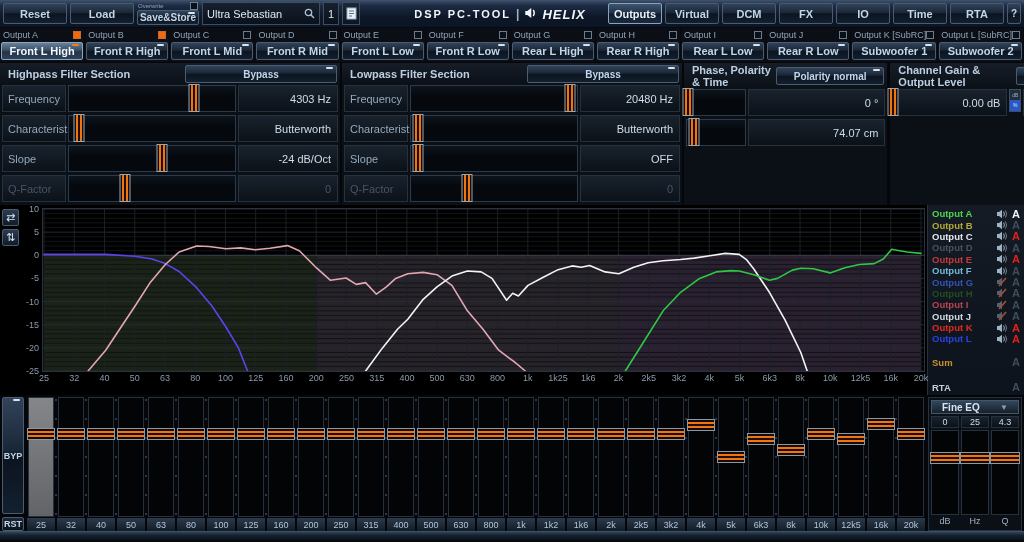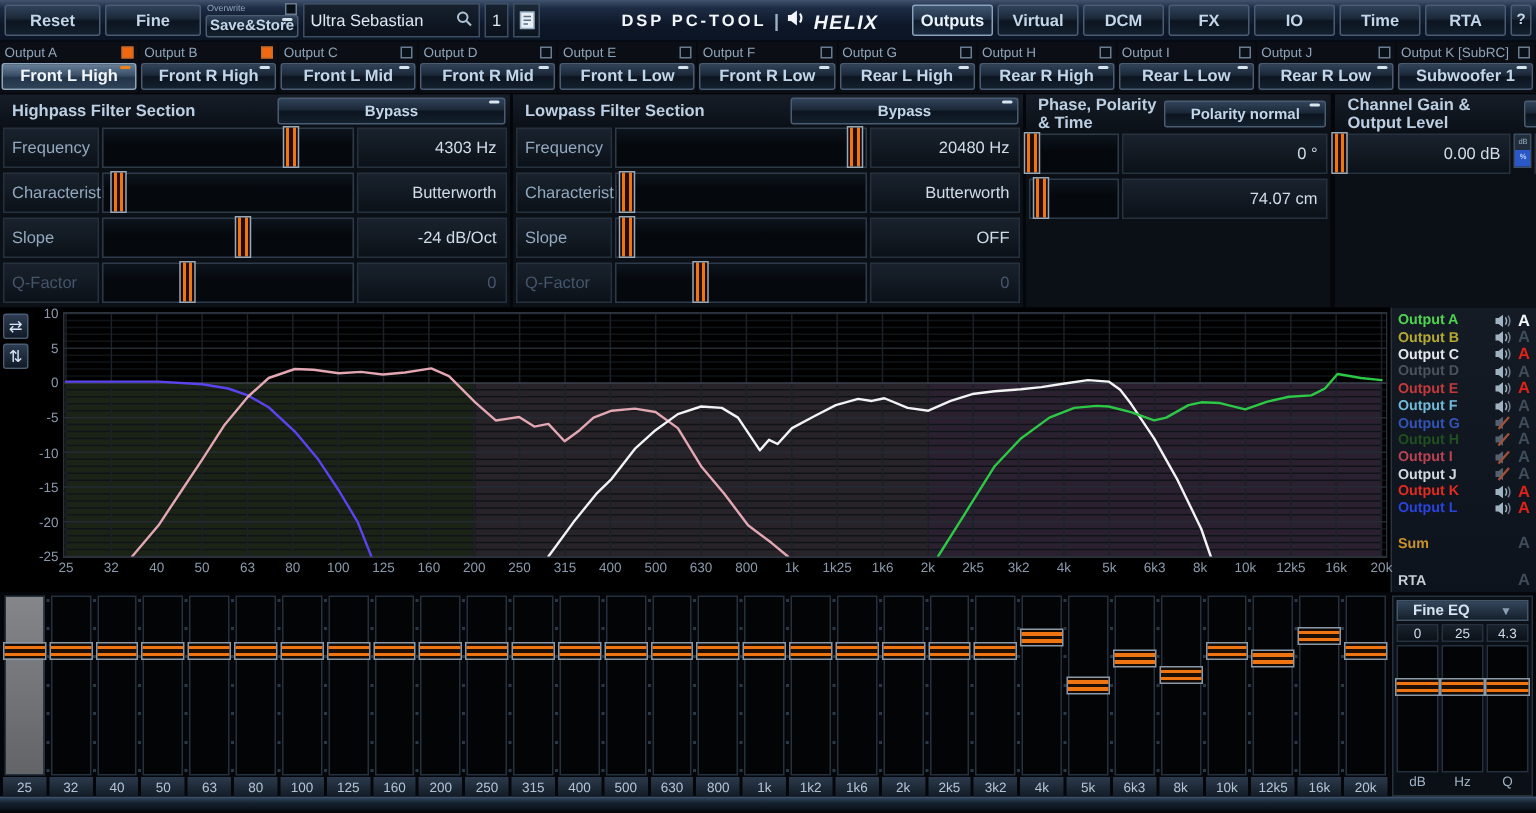--- a/index.html
+++ b/index.html
@@ -132,21 +132,21 @@
   .footer{height:9px;background:linear-gradient(180deg,#2e4258 0,#14202e 45%,#0a111a 100%);
     border-top:1px solid #3c5068;}
 </style>
 </head>
 <body>
 
 <div id="app">
 
   <header class="topbar">
     <button class="btn tb-big">Reset</button>
-    <button class="btn tb-big">Fine</button>
+    <button class="btn tb-big">Load</button>
     <div class="save-group">
       <div class="ow-row">
         <span class="ow-label">Overwrite</span>
         <span class="cb"></span>
       </div>
       <button class="btn save-btn">
           <span class="dash"></span>
           <span>Save&amp;Store</span>
         </button>
     </div>
@@ -291,20 +291,30 @@
         </button>
       </div>
       <div class="tab-col">
         <div class="tab-head">
           <span class="olabel">Output K [SubRC]</span>
           <span class="cb"></span>
         </div>
         <button class="btn chan-btn">
           <span class="dash"></span>
           <span>Subwoofer 1</span>
+        </button>
+      </div>
+      <div class="tab-col">
+        <div class="tab-head">
+          <span class="olabel">Output L [SubRC]</span>
+          <span class="cb"></span>
+        </div>
+        <button class="btn chan-btn">
+          <span class="dash"></span>
+          <span>Subwoofer 2</span>
         </button>
       </div>
     </div>
 
   <div class="filters">
     <section class="fpanel p-hp">
       <div class="phead">
         <span class="ptitle">Highpass Filter Section</span>
         <button class="btn phbtn">
             <span class="dash"></span>
@@ -691,20 +701,27 @@
           <span class="aletter" style="color: rgb(63, 76, 90);">A</span>
         </div>
         <div class="lrow rta">
           <span class="lname" style="color: rgb(198, 205, 213);">RTA</span>
           <span class="aletter" style="color: rgb(63, 76, 90);">A</span>
         </div>
       </div>
   </div>
 
   <div class="eqsec">
+    <div class="eqleft">
+      <button class="btn bypbtn">
+          <span class="dash"></span>
+          <span>BYP</span>
+        </button>
+      <button class="btn rstbtn">RST</button>
+    </div>
     <div class="bands" id="bands">
         <div class="band sel">
           <div class="etrack">
             <div class="ehandle" style="top: 30.5%;"></div>
           </div>
           <div class="blabel">25</div>
         </div>
         <div class="band">
           <div class="etrack">
             <div class="ehandle" style="top: 30.5%;"></div>

